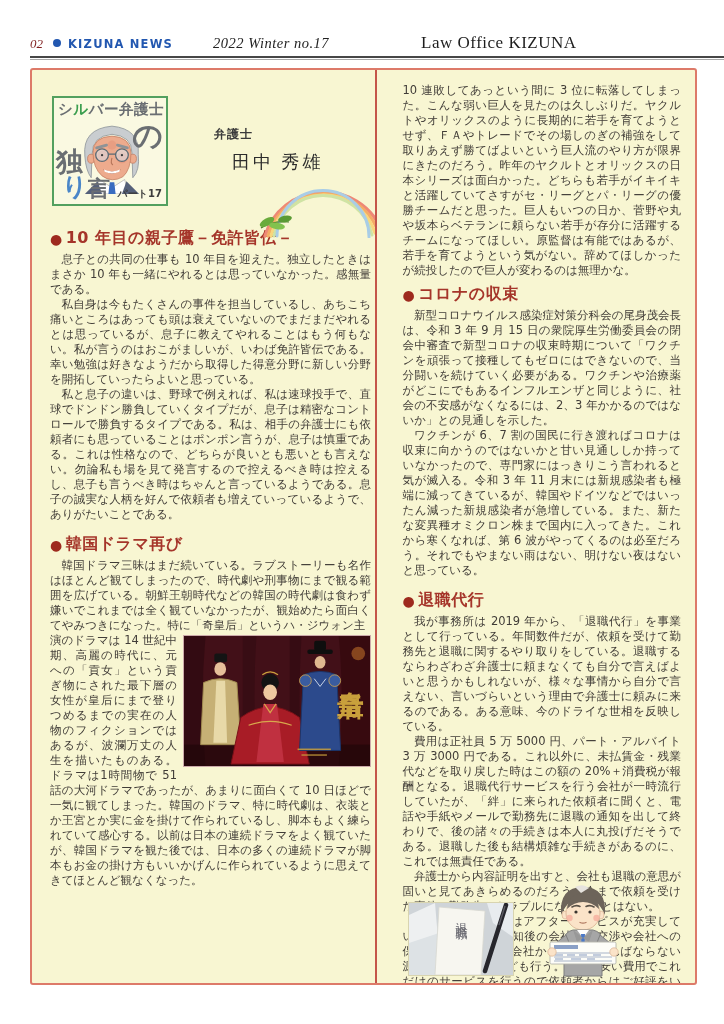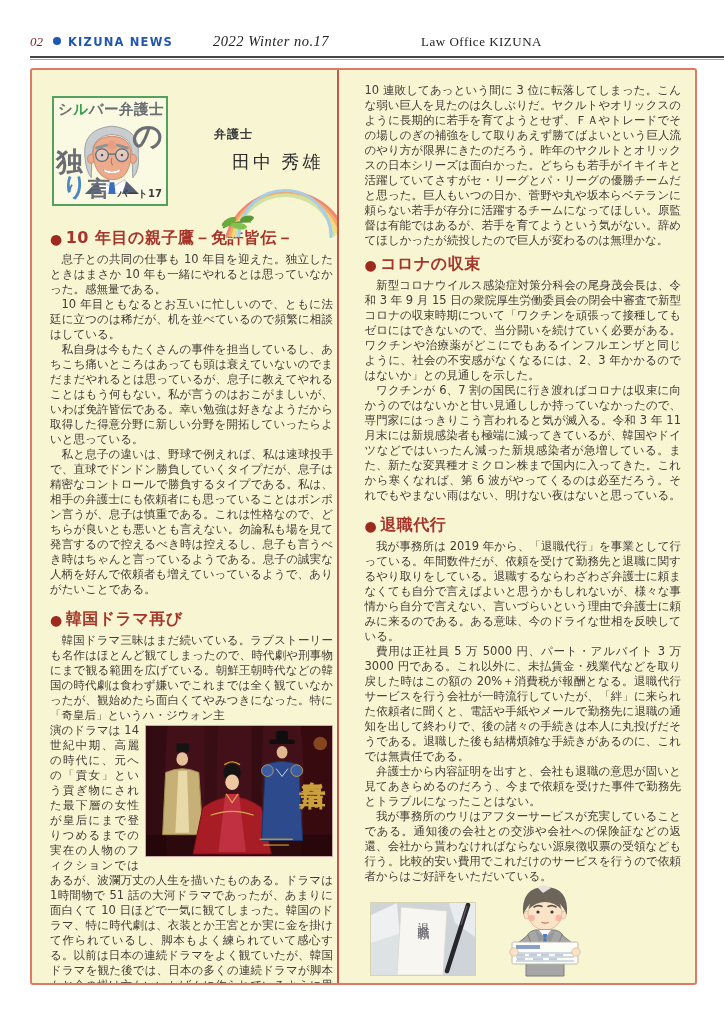--- a/index.html
+++ b/index.html
@@ -9,30 +9,30 @@
 
   
   .masthead { position:absolute; left:30px; top:33px; width:690px; height:25px;
               display:flex; align-items:baseline; }
   .page-num { font-family:"Liberation Serif", serif; font-style:italic; font-size:13px; color:#7f1d1d; }
   .brand-dot { width:8px; height:8px; border-radius:50%; background:#2257b0; display:inline-block;
                margin:0 7px 0 10px; position:relative; top:-1px; }
   .brand { color:#2257b0; font-size:11.5px; font-weight:bold; letter-spacing:1.2px; }
   .issue { font-family:"Liberation Serif", serif; font-style:italic; font-size:14.5px; color:#222;
            margin-left:40px; letter-spacing:0.5px; }
-  .office { font-family:"Liberation Serif", serif; font-size:13px; color:#1e1e1e;
+  .office { font-family:"Liberation Serif", serif; font-size:17px; color:#1e1e1e;
             margin-left:92px; letter-spacing:0.5px; }
   .masthead-rule { position:absolute; left:30px; top:56px; width:694px; height:4px;
                    border-top:2px solid #474747; border-bottom:1px solid #a8a8a8; }
 
   
   .content-box { position:absolute; left:30px; top:68px; width:667px; height:917px;
                  background:#f8f6d2; border:2px solid #dd7a69; border-radius:3px;
                  display:flex; overflow:hidden; }
-  .col-left  { width:305px; padding:12px 4px 0 18px; overflow:hidden; }
+  .col-left  { width:343px; padding:12px 4px 0 18px; overflow:hidden; }
   .col-divider { width:1.5px; background:#c4564a; }
   .col-right { flex:1; padding:13px 14px 0 26px; position:relative; overflow:hidden; }
 
   .body-text { font-size:11.5px; line-height:15px; color:#403c37; text-align:justify;
                text-indent:1em; }
   .body-text.noindent { text-indent:0; }
   .sec-head { font-size:16px; font-weight:bold; color:#a5352a; letter-spacing:0.5px;
               margin:12px 0 3px 0; display:flex; align-items:center; }
   .sec-head:first-of-type { margin-top:6px; }
   .bullet { color:#9e2a1e; font-size:14px; margin-right:3px; line-height:1; }
@@ -137,21 +137,20 @@
           <ellipse cx="26" cy="5" rx="7" ry="3.2" fill="#5a9a34" transform="rotate(-12 26 5)"></ellipse>
         </g>
       </svg>
     </div>
 
     <h2 class="sec-head">
         <span class="bullet">●</span>
         <span>10 年目の親子鷹－免許皆伝－</span>
       </h2>
     <p class="body-text">息子との共同の仕事も 10 年目を迎えた。独立したときはまさか 10 年も一緒にやれるとは思っていなかった。感無量である。</p>
-    <p class="body-text">10 年目ともなるとお互いに忙しいので、ともに法廷に立つのは稀だが、机を並べているので頻繁に相談はしている。</p>
     <p class="body-text">私自身は今もたくさんの事件を担当しているし、あちこち痛いところはあっても頭は衰えていないのでまだまだやれるとは思っているが、息子に教えてやれることはもう何もない。私が言うのはおこがましいが、いわば免許皆伝である。幸い勉強は好きなようだから取得した得意分野に新しい分野を開拓していったらよいと思っている。</p>
     <p class="body-text">私と息子の違いは、野球で例えれば、私は速球投手で、直球でドンドン勝負していくタイプだが、息子は精密なコントロールで勝負するタイプである。私は、相手の弁護士にも依頼者にも思っていることはポンポン言うが、息子は慎重である。これは性格なので、どちらが良いとも悪いとも言えない。勿論私も場を見て発言するので控えるべき時は控えるし、息子も言うべき時はちゃんと言っているようである。息子の誠実な人柄を好んで依頼者も増えていっているようで、ありがたいことである。</p>
 
     <h2 class="sec-head">
         <span class="bullet">●</span>
         <span>韓国ドラマ再び</span>
       </h2>
     <p class="body-text">韓国ドラマ三昧はまだ続いている。ラブストーリーも名作はほとんど観てしまったので、時代劇や刑事物にまで観る範囲を広げている。朝鮮王朝時代などの韓国の時代劇は食わず嫌いでこれまでは全く観ていなかったが、観始めたら面白くてやみつきになった。特に「奇皇后」というハ・ジウォン主</p>
     <div class="body-text noindent">
       <svg class="drama-figure" viewBox="0 0 190 134" preserveAspectRatio="none">

